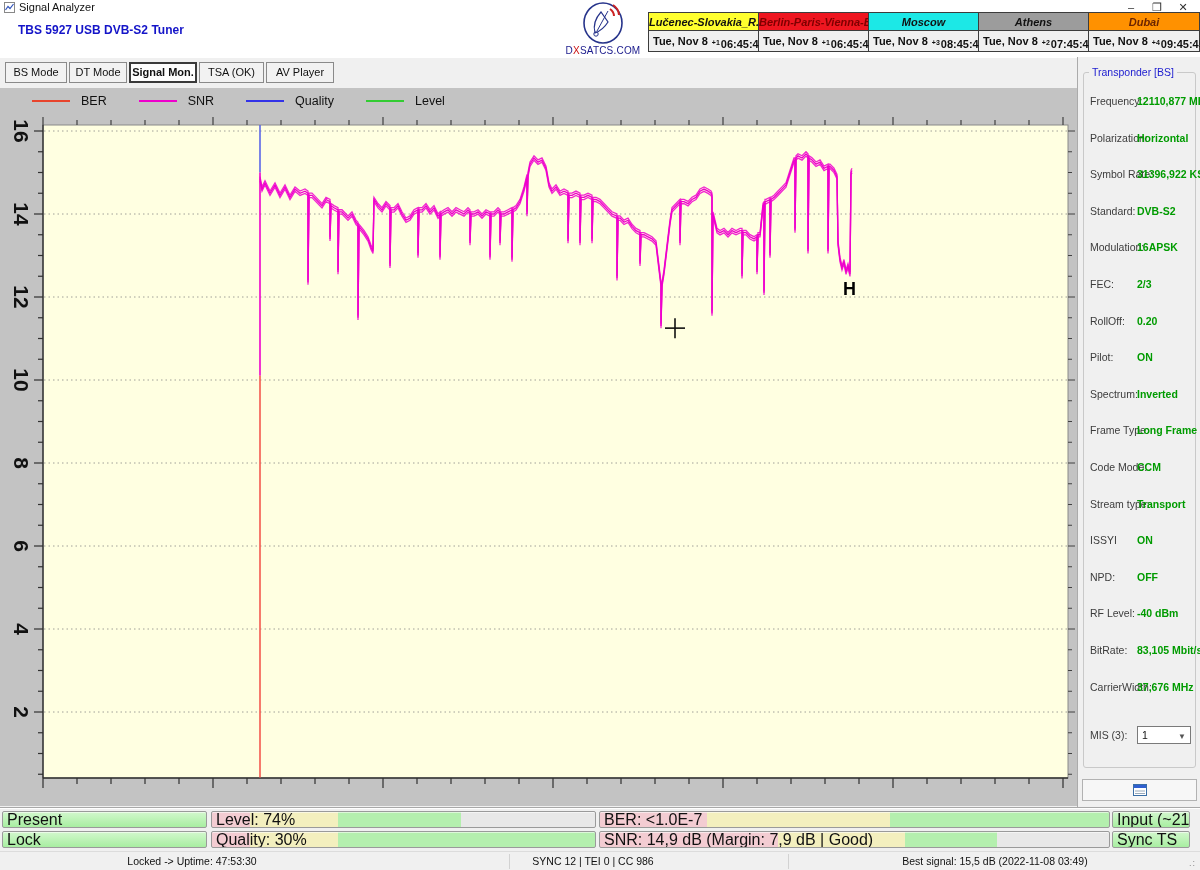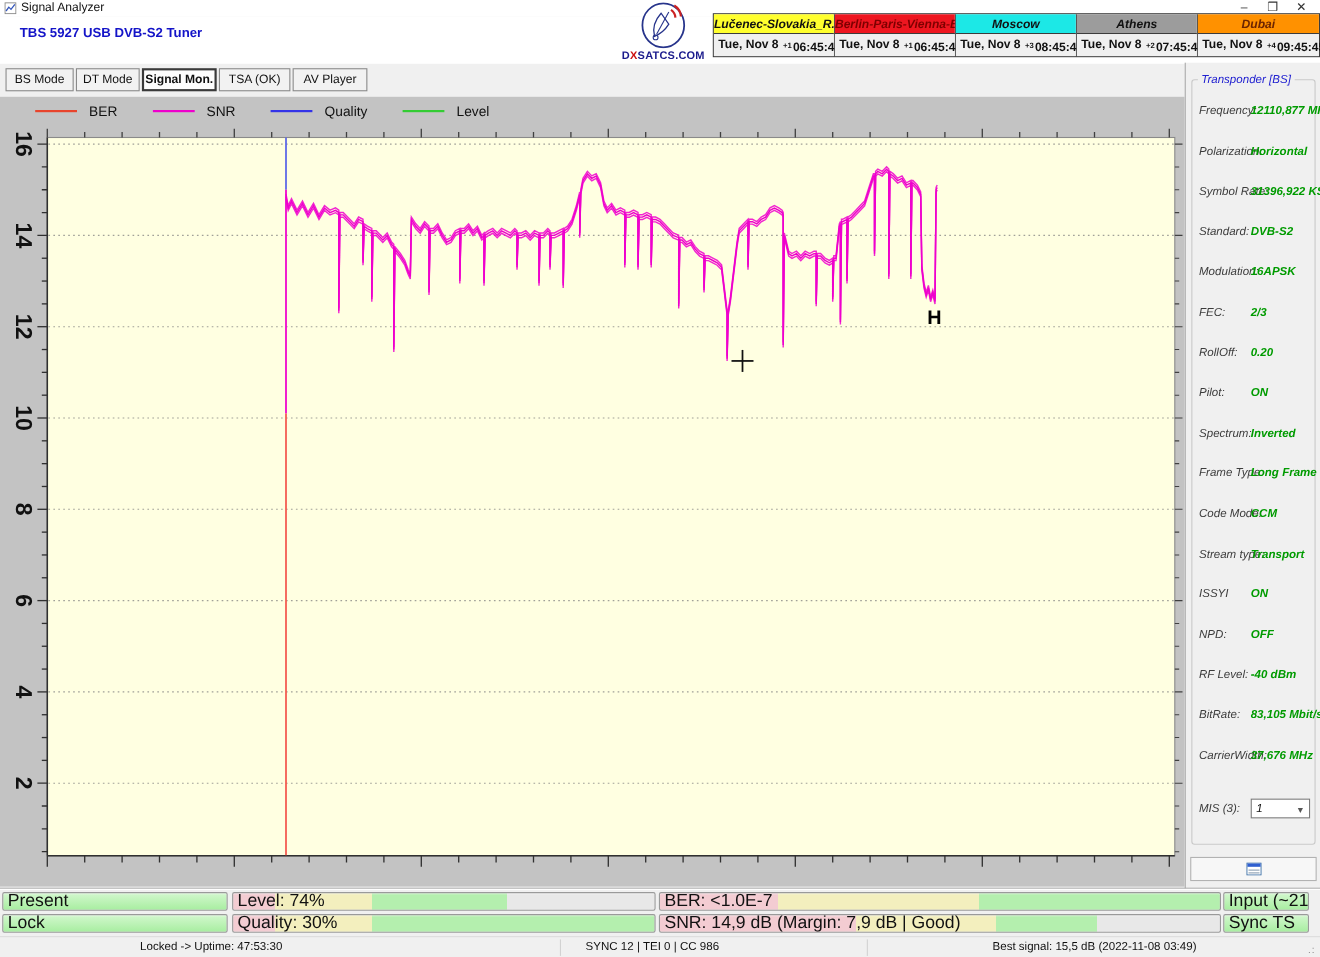--- a/index.html
+++ b/index.html
@@ -12,21 +12,21 @@
   .titlebar .title { position:absolute; left:19px; top:1px; font-size:11px; color:#111; }
   .wincontrols { position:absolute; right:4px; top:0; height:15px; display:flex; }
   .wincontrols span { width:26px; text-align:center; font-size:11px; line-height:14px; color:#333; cursor:default; }
 
   
   .header { position:absolute; left:0; top:15px; width:1200px; height:43px; background:#ffffff; }
   .tuner-title { position:absolute; left:18px; top:8px; font-size:12px; font-weight:bold; color:#1414c8; }
   .tuner-sub { position:absolute; left:38px; top:27px; font-size:10.5px; color:#111; }
 
   .logo { position:absolute; left:560px; top:2px; width:86px; height:55px; text-align:center; }
-  .logo-text { font-size:10px; font-weight:bold; color:#1a1a8c; letter-spacing:.2px; margin-top:-3px; }
+  .logo-text { font-size:10px; font-weight:normal; color:#1a1a8c; letter-spacing:.2px; margin-top:-3px; }
   .logo-text .lx { color:#cc1111; }
 
   
   .clocks { position:absolute; left:648px; top:12px; display:flex; border:1px solid #3c3c3c; }
   .clock { width:110px; border-right:1px solid #3c3c3c; }
   .clock:last-child { border-right:none; }
   .clock-head { height:18px; font-size:11px; font-style:italic; font-weight:bold; text-align:center; line-height:18px; border-bottom:1px solid #3c3c3c; white-space:nowrap; overflow:hidden; }
   .clock-time { height:20px; background:#f0f0f0; font-size:11px; font-weight:bold; line-height:20px; padding:0 4px; display:flex; justify-content:space-between; white-space:nowrap; }
   .clock-time sup { font-size:7px; font-weight:bold; position:relative; top:2px; margin:0 1px 0 4px; }
 
@@ -37,21 +37,21 @@
 
   
   .chartbox { position:absolute; left:0; top:88px; width:1077px; height:718px; background:#c3c3c3; }
   .legend { position:absolute; left:32px; top:6px; display:flex; gap:32px; align-items:center; }
   .legend-item { display:flex; align-items:center; gap:11px; }
   .legend-line { width:38px; height:2px; }
   .legend-label { font-size:12.5px; color:#111; }
   .chart-svg { position:absolute; left:0; top:0; }
 
   
-  .rpanel { position:absolute; left:1077px; top:57px; width:123px; height:751px; background:#f0f0f0; border-left:1px solid #ababab;font-style:italic; }
+  .rpanel { position:absolute; left:1077px; top:57px; width:123px; height:751px; background:#f0f0f0; border-left:1px solid #ababab; }
   .groupbox { position:absolute; left:5px; top:15px; width:113px; height:696px; border:1px solid #c9c9c9; border-radius:3px; }
   .groupbox-title { position:absolute; left:5px; top:-7px; background:#f0f0f0; padding:0 3px; font-size:10.5px; color:#2020d0; }
   .tp-row { position:absolute; left:0; width:113px; height:14px; }
   .tp-label { position:absolute; left:6px; font-size:10.5px; color:#3c3c3c; white-space:nowrap; }
   .tp-value { position:absolute; left:53px; font-size:10.5px; font-weight:bold; color:#009b00; white-space:nowrap; }
   .mis-select { position:absolute; left:53px; top:-3px; width:54px; height:18px; background:#fff; border:1px solid #7a7a7a; font-size:10.5px; padding-left:4px; line-height:16px; }
   .mis-select .chev { position:absolute; right:4px; top:2px; font-size:8px; color:#555; }
   .panel-btn { position:absolute; left:4px; top:722px; width:115px; height:22px; background:#f7f7f7; border:1px solid #b2b2b2; display:flex; align-items:center; justify-content:center; cursor:default; }
 
   

